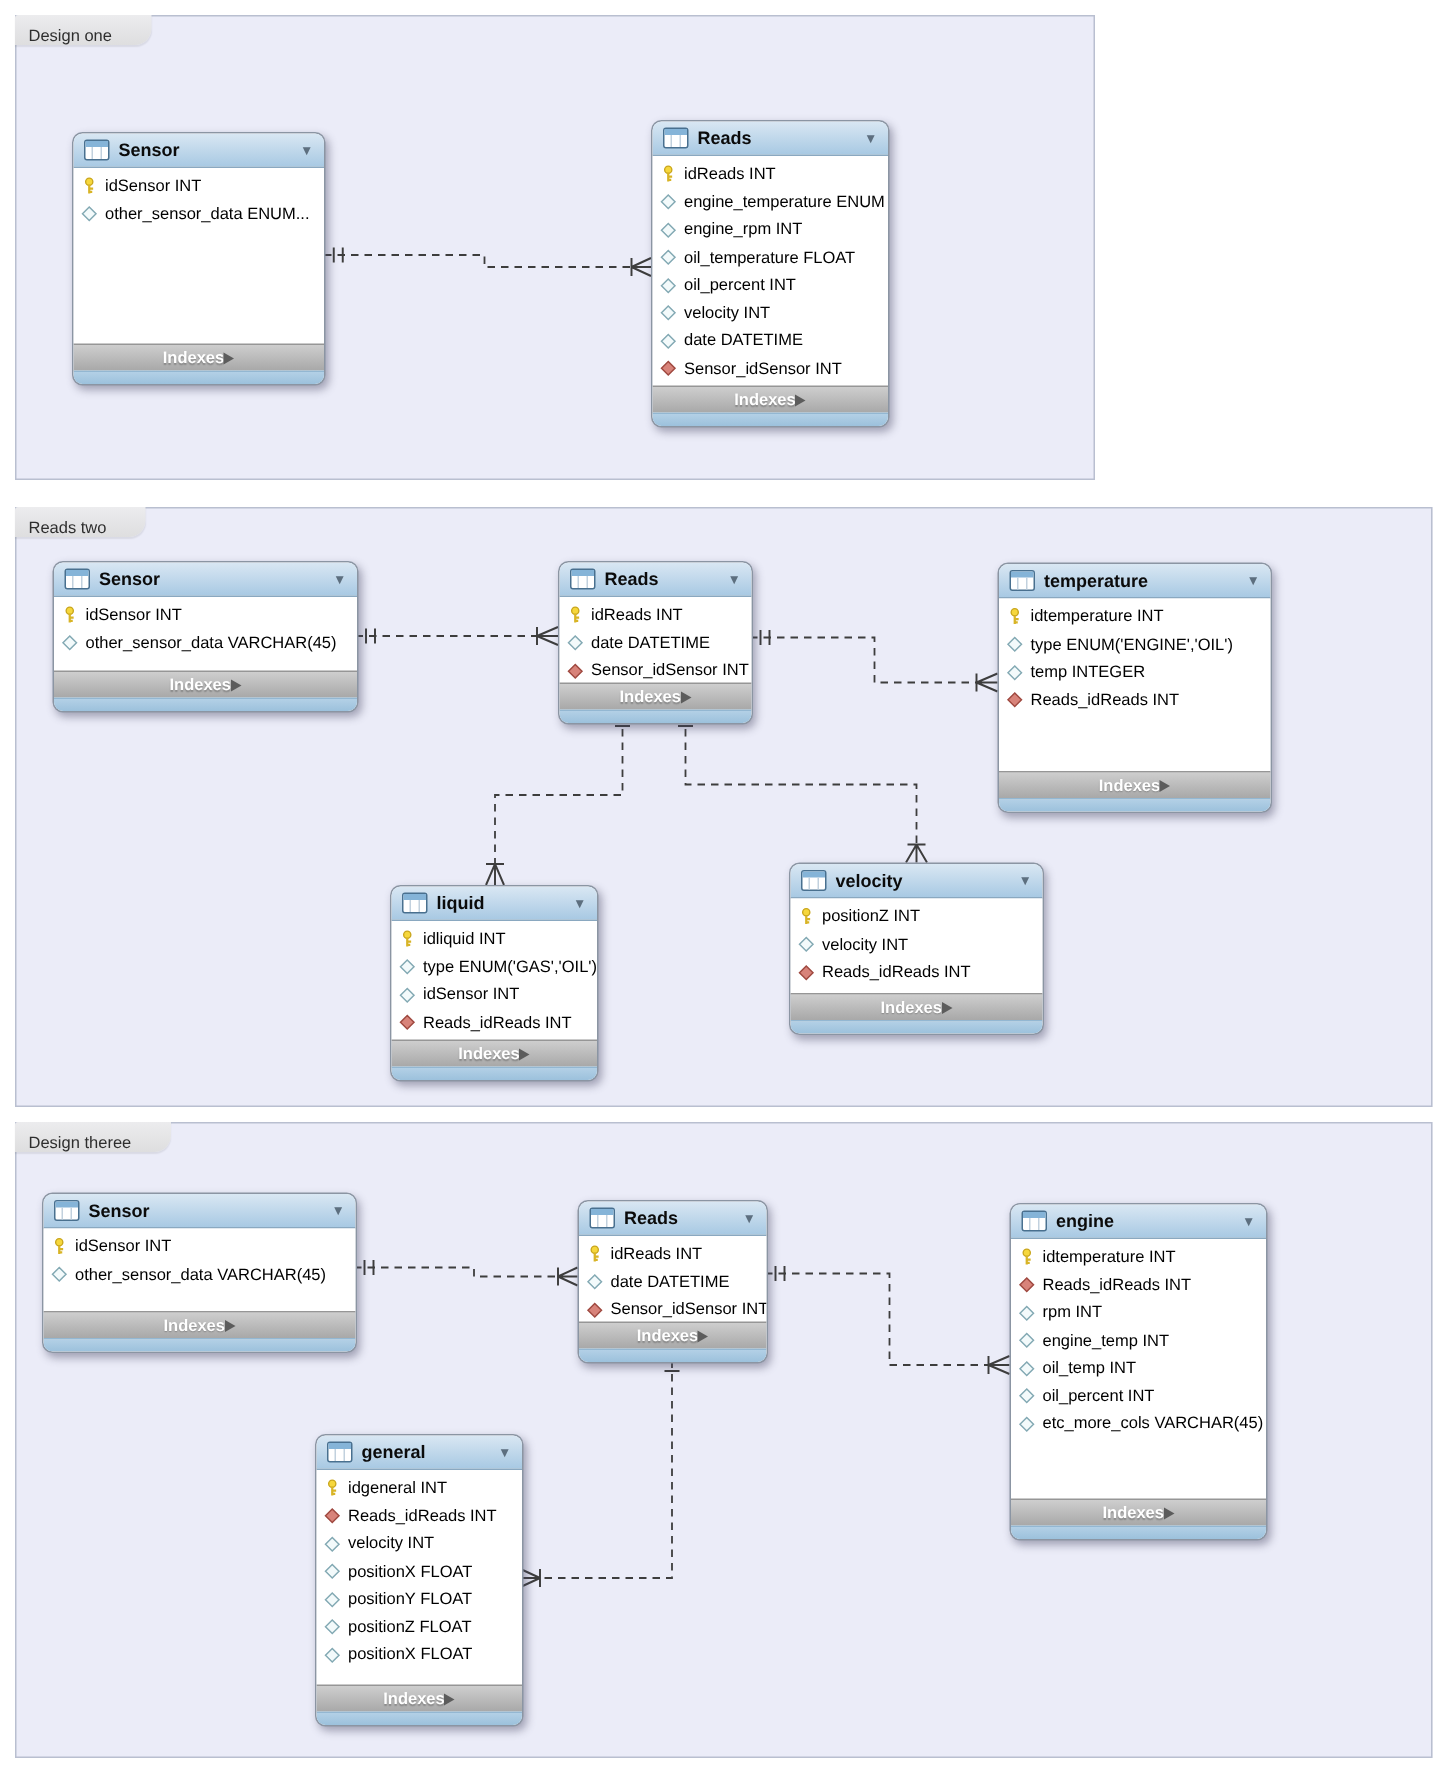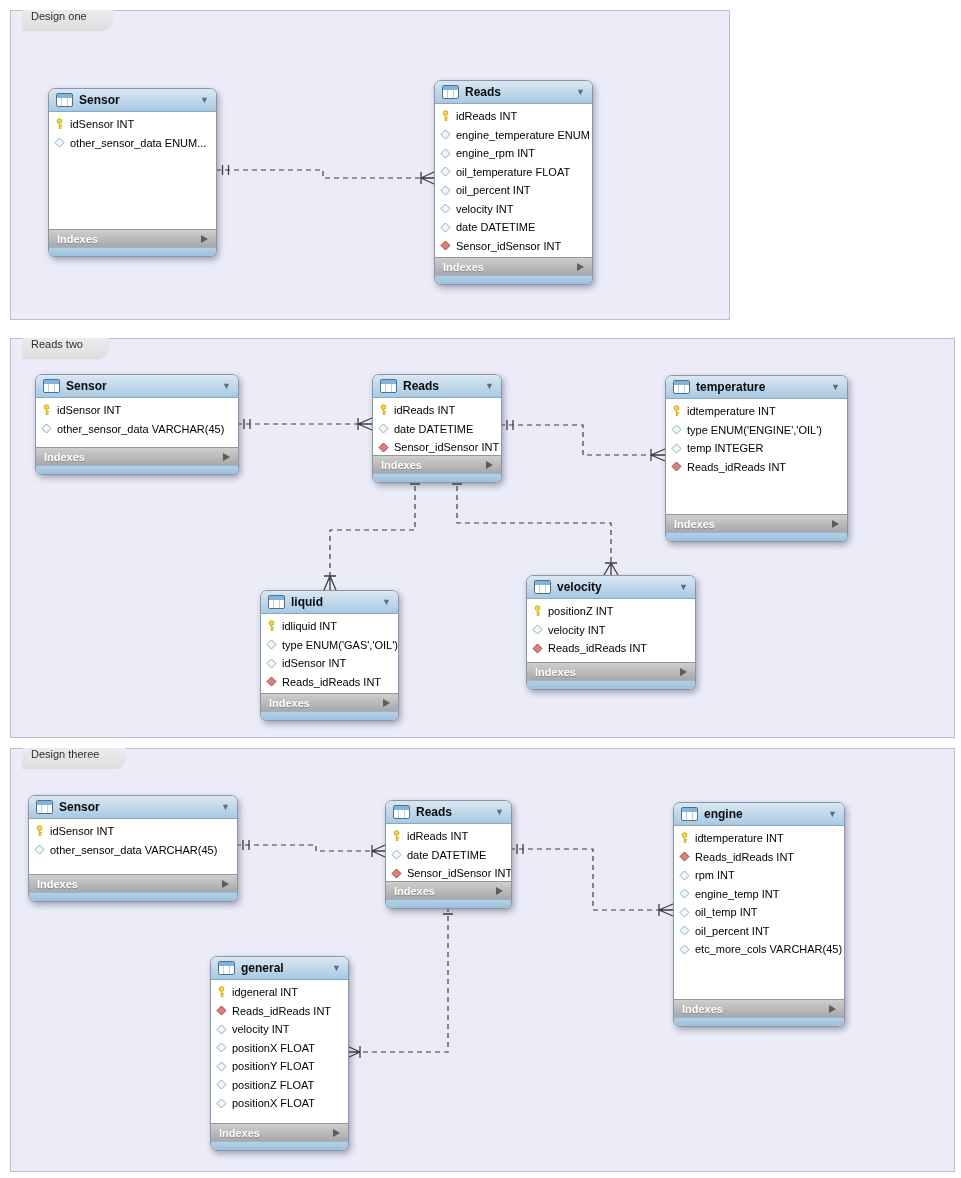--- a/index.html
+++ b/index.html
@@ -3,22 +3,22 @@
 <meta charset="utf-8">
 <style>
   html,body{margin:0;padding:0;background:#ffffff;}
   #stage{position:relative;width:961px;height:1178px;background:#ffffff;
          font-family:"Liberation Sans",sans-serif;overflow:hidden;}
 
   
   .panel{position:absolute;background:#ebecf8;border:1px solid #b9bfd0;z-index:1;}
   .tab{position:absolute;height:20px;z-index:2;background:linear-gradient(#ececee,#dededf);
        border-bottom-right-radius:11px;border-top-left-radius:2px;
-       display:flex;align-items:flex-start;padding:0 26px 0 9px;
-       font-size:11px;color:#2e2e2e;box-shadow:0 1px 1px rgba(0,0,0,0.08);margin-left:12px;}
+       display:flex;align-items:flex-end;padding:0 26px 0 9px;
+       font-size:11px;color:#2e2e2e;box-shadow:0 1px 1px rgba(0,0,0,0.08);}
 
   
   svg.wires{position:absolute;left:0;top:0;z-index:5;}
   .wire{fill:none;stroke:#3d3d3d;stroke-width:1.2;stroke-dasharray:5 4;}
   .mark{fill:none;stroke:#3d3d3d;stroke-width:1.3;}
 
   
   .etable{position:absolute;z-index:10;display:flex;flex-direction:column;
           border:1px solid #8b95a3;border-radius:7px;overflow:hidden;background:#fff;
           box-shadow:2px 3px 6px rgba(70,70,100,0.45);}
@@ -31,21 +31,21 @@
          border-left:1px solid #c2d1de;border-right:1px solid #c2d1de;}
   .tname{flex:1;font-size:12px;font-weight:bold;color:#0b0b0b;white-space:nowrap;overflow:hidden;}
   .tarrow{flex:none;font-size:9px;color:#5d6f7f;line-height:1;}
   .tbody{background:#ffffff;padding-top:3px;overflow:hidden;}
   .col-row{display:flex;align-items:center;gap:5px;height:18.5px;padding:0 5px;
            white-space:nowrap;overflow:hidden;}
   .col-icon{flex:none;width:11px;height:12px;display:flex;align-items:center;justify-content:center;}
   .col-text{font-size:11px;color:#000;}
   .tindexes{height:17px;flex:none;background:linear-gradient(#cecece,#a8a8a8);
             border-top:1px solid #969696;display:flex;align-items:center;
-            justify-content:space-between;padding:0 8px;}
+            justify-content:center;padding:0 8px;}
   .ilabel{color:#ffffff;font-weight:bold;font-size:11px;text-shadow:0 1px 1px rgba(0,0,0,0.25);}
   .iarrow{width:0;height:0;border-left:7px solid #5c5c5c;
           border-top:4.5px solid transparent;border-bottom:4.5px solid transparent;}
   .tfoot{height:8px;flex:none;background:linear-gradient(#b3d0e6,#9cc1dc);border-top:1px solid #93b7d2;}
 </style>
 </head>
 <body>
 
 <div id="stage">
 

